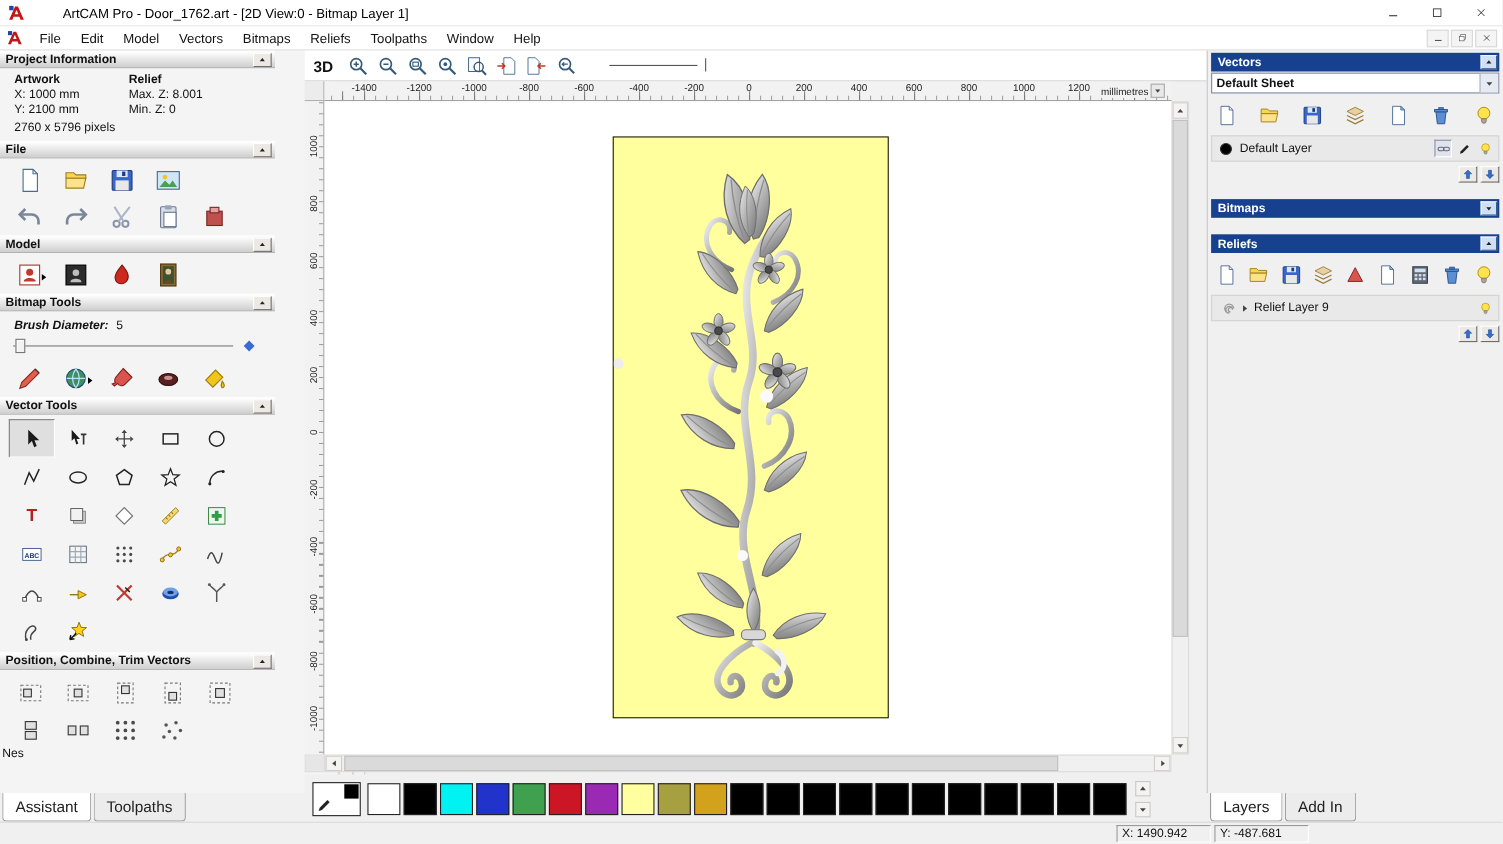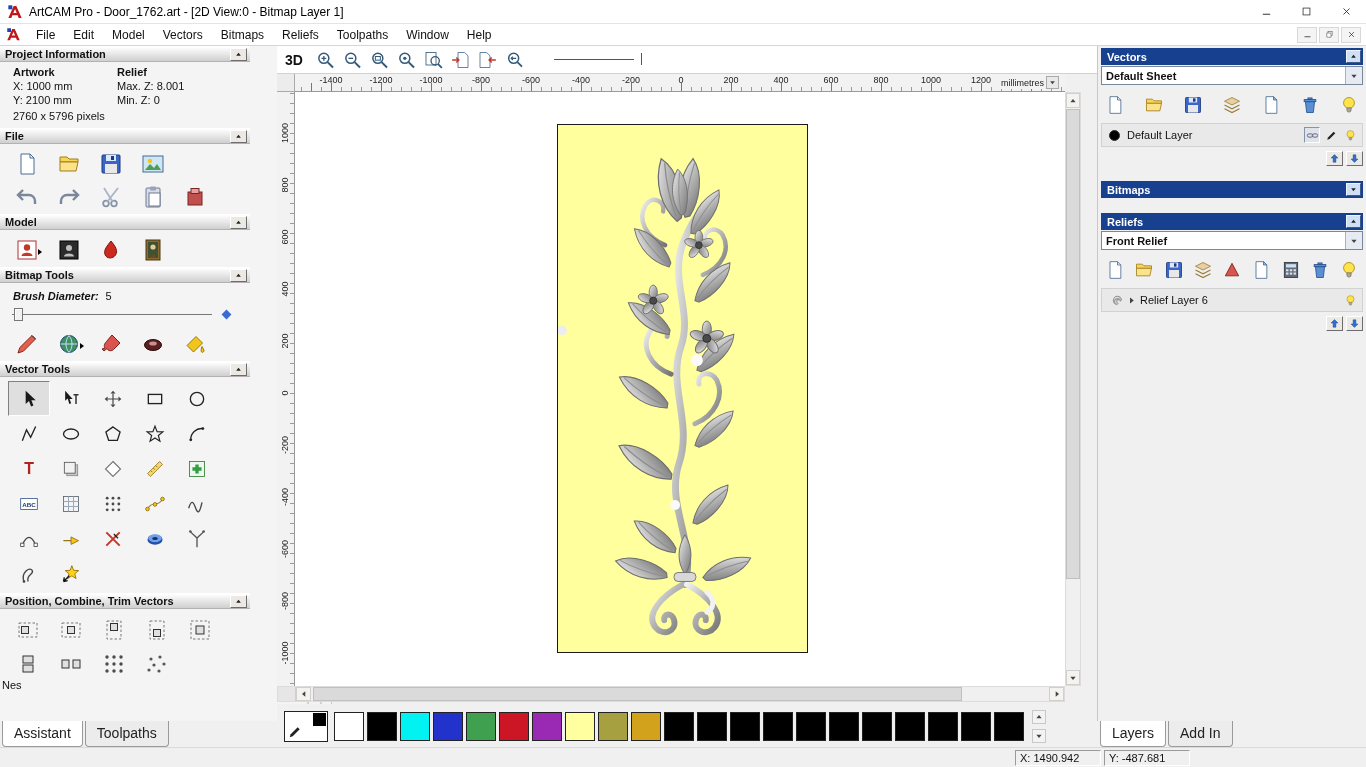--- a/index.html
+++ b/index.html
@@ -4,21 +4,21 @@
 <style>
 *{margin:0;padding:0;box-sizing:border-box;font-family:"Liberation Sans",sans-serif;}
 html,body{width:1366px;height:767px;overflow:hidden;background:#f0f0f0;cursor:default;}
 .app{position:relative;width:1366px;height:767px;background:#f0f0f0;font-size:11px;color:#111;}
 [data-icon]{display:inline-flex;align-items:center;justify-content:center}
 [data-icon] svg{width:100%;height:100%}
 
 
 .titlebar{position:absolute;left:0;top:0;width:1366px;height:24px;background:#fff;border-bottom:1px solid #e4e4e4;display:flex;align-items:center;}
 .app-logo{width:16px;height:16px;margin:0 6px 0 7px;}
-.title-text{font-size:12px;color:#000;}
+.title-text{font-size:12px;color:#000;margin-left:28px;}
 .win-btns{margin-left:auto;display:flex;height:100%;}
 .win-btn{width:40px;height:100%;display:flex;align-items:center;justify-content:center;}
 .win-btn [data-icon]{width:11px;height:11px}
 
 
 .menubar{position:absolute;left:0;top:24px;width:1366px;height:22px;background:#fff;border-bottom:1px solid #d6d6d6;display:flex;align-items:center;}
 .menu-logo{width:15px;height:15px;margin:0 6px 0 6px;}
 .menu-items{display:flex;}
 .menu-item{padding:3px 9px;font-size:12px;color:#111;}
 .mdi-btns{margin-left:auto;display:flex;margin-right:5px;gap:2px}
@@ -1146,30 +1146,20 @@
       <span>Reliefs</span>
         <span class="sp"></span>
       <span class="rp-btn">
           <span data-icon="collapse-up">
             <svg viewBox="0 0 24 24">
               <path d="M12 6l8 10H4z" fill="#222"></path>
             </svg>
           </span>
         </span>
     </div>
-    <div class="combo">
-      <span class="combo-text">Front Relief</span>
-      <span class="combo-btn">
-          <span data-icon="tri-down">
-            <svg viewBox="0 0 24 24">
-              <path d="M12 18L4 8h16z" fill="#444"></path>
-            </svg>
-          </span>
-        </span>
-    </div>
     <div class="rp-toolbar">
         <div class="tb-icon" data-icon="new-layer">
           <svg viewBox="0 0 24 24">
             <path d="M6 2h9l4 4v16H6z" fill="#fff" stroke="#4a6a94"></path>
             <path d="M15 2v4h4" fill="none" stroke="#4a6a94"></path>
           </svg>
         </div>
         <div class="tb-icon" data-icon="open-layer">
           <svg viewBox="0 0 24 24">
             <path d="M3 5h7l2 2h9v3H3z" fill="#f7d654" stroke="#a07d1c"></path>
@@ -1236,21 +1226,21 @@
             <svg viewBox="0 0 24 24">
               <path d="M19.5 12a7.5 7.5 0 1 0-7.5 7.5 5.5 5.5 0 1 1 5.5-5.5 3.5 3.5 0 1 0-3.5 3.5" fill="none" stroke="#9a9a9a" stroke-width="2.2"></path>
             </svg>
           </span>
         </span>
       <span class="expand" data-icon="tri-right">
           <svg viewBox="0 0 24 24">
             <path d="M18 12L8 4v16z" fill="#444"></path>
           </svg>
         </span>
-      <span class="layer-label">Relief Layer 6</span>
+      <span class="layer-label">Relief Layer 9</span>
       <span class="mini">
           <span data-icon="toggle-all-visibility">
             <svg viewBox="0 0 24 24">
               <circle cx="12" cy="9.5" r="6.5" fill="#ffe34d" stroke="#a8860b"></circle>
               <path d="M9.5 15.5h5v2.5a2.5 2.5 0 0 1-5 0z" fill="#b0a890" stroke="#777"></path>
             </svg>
           </span>
         </span>
     </div>
     <div class="updown">

